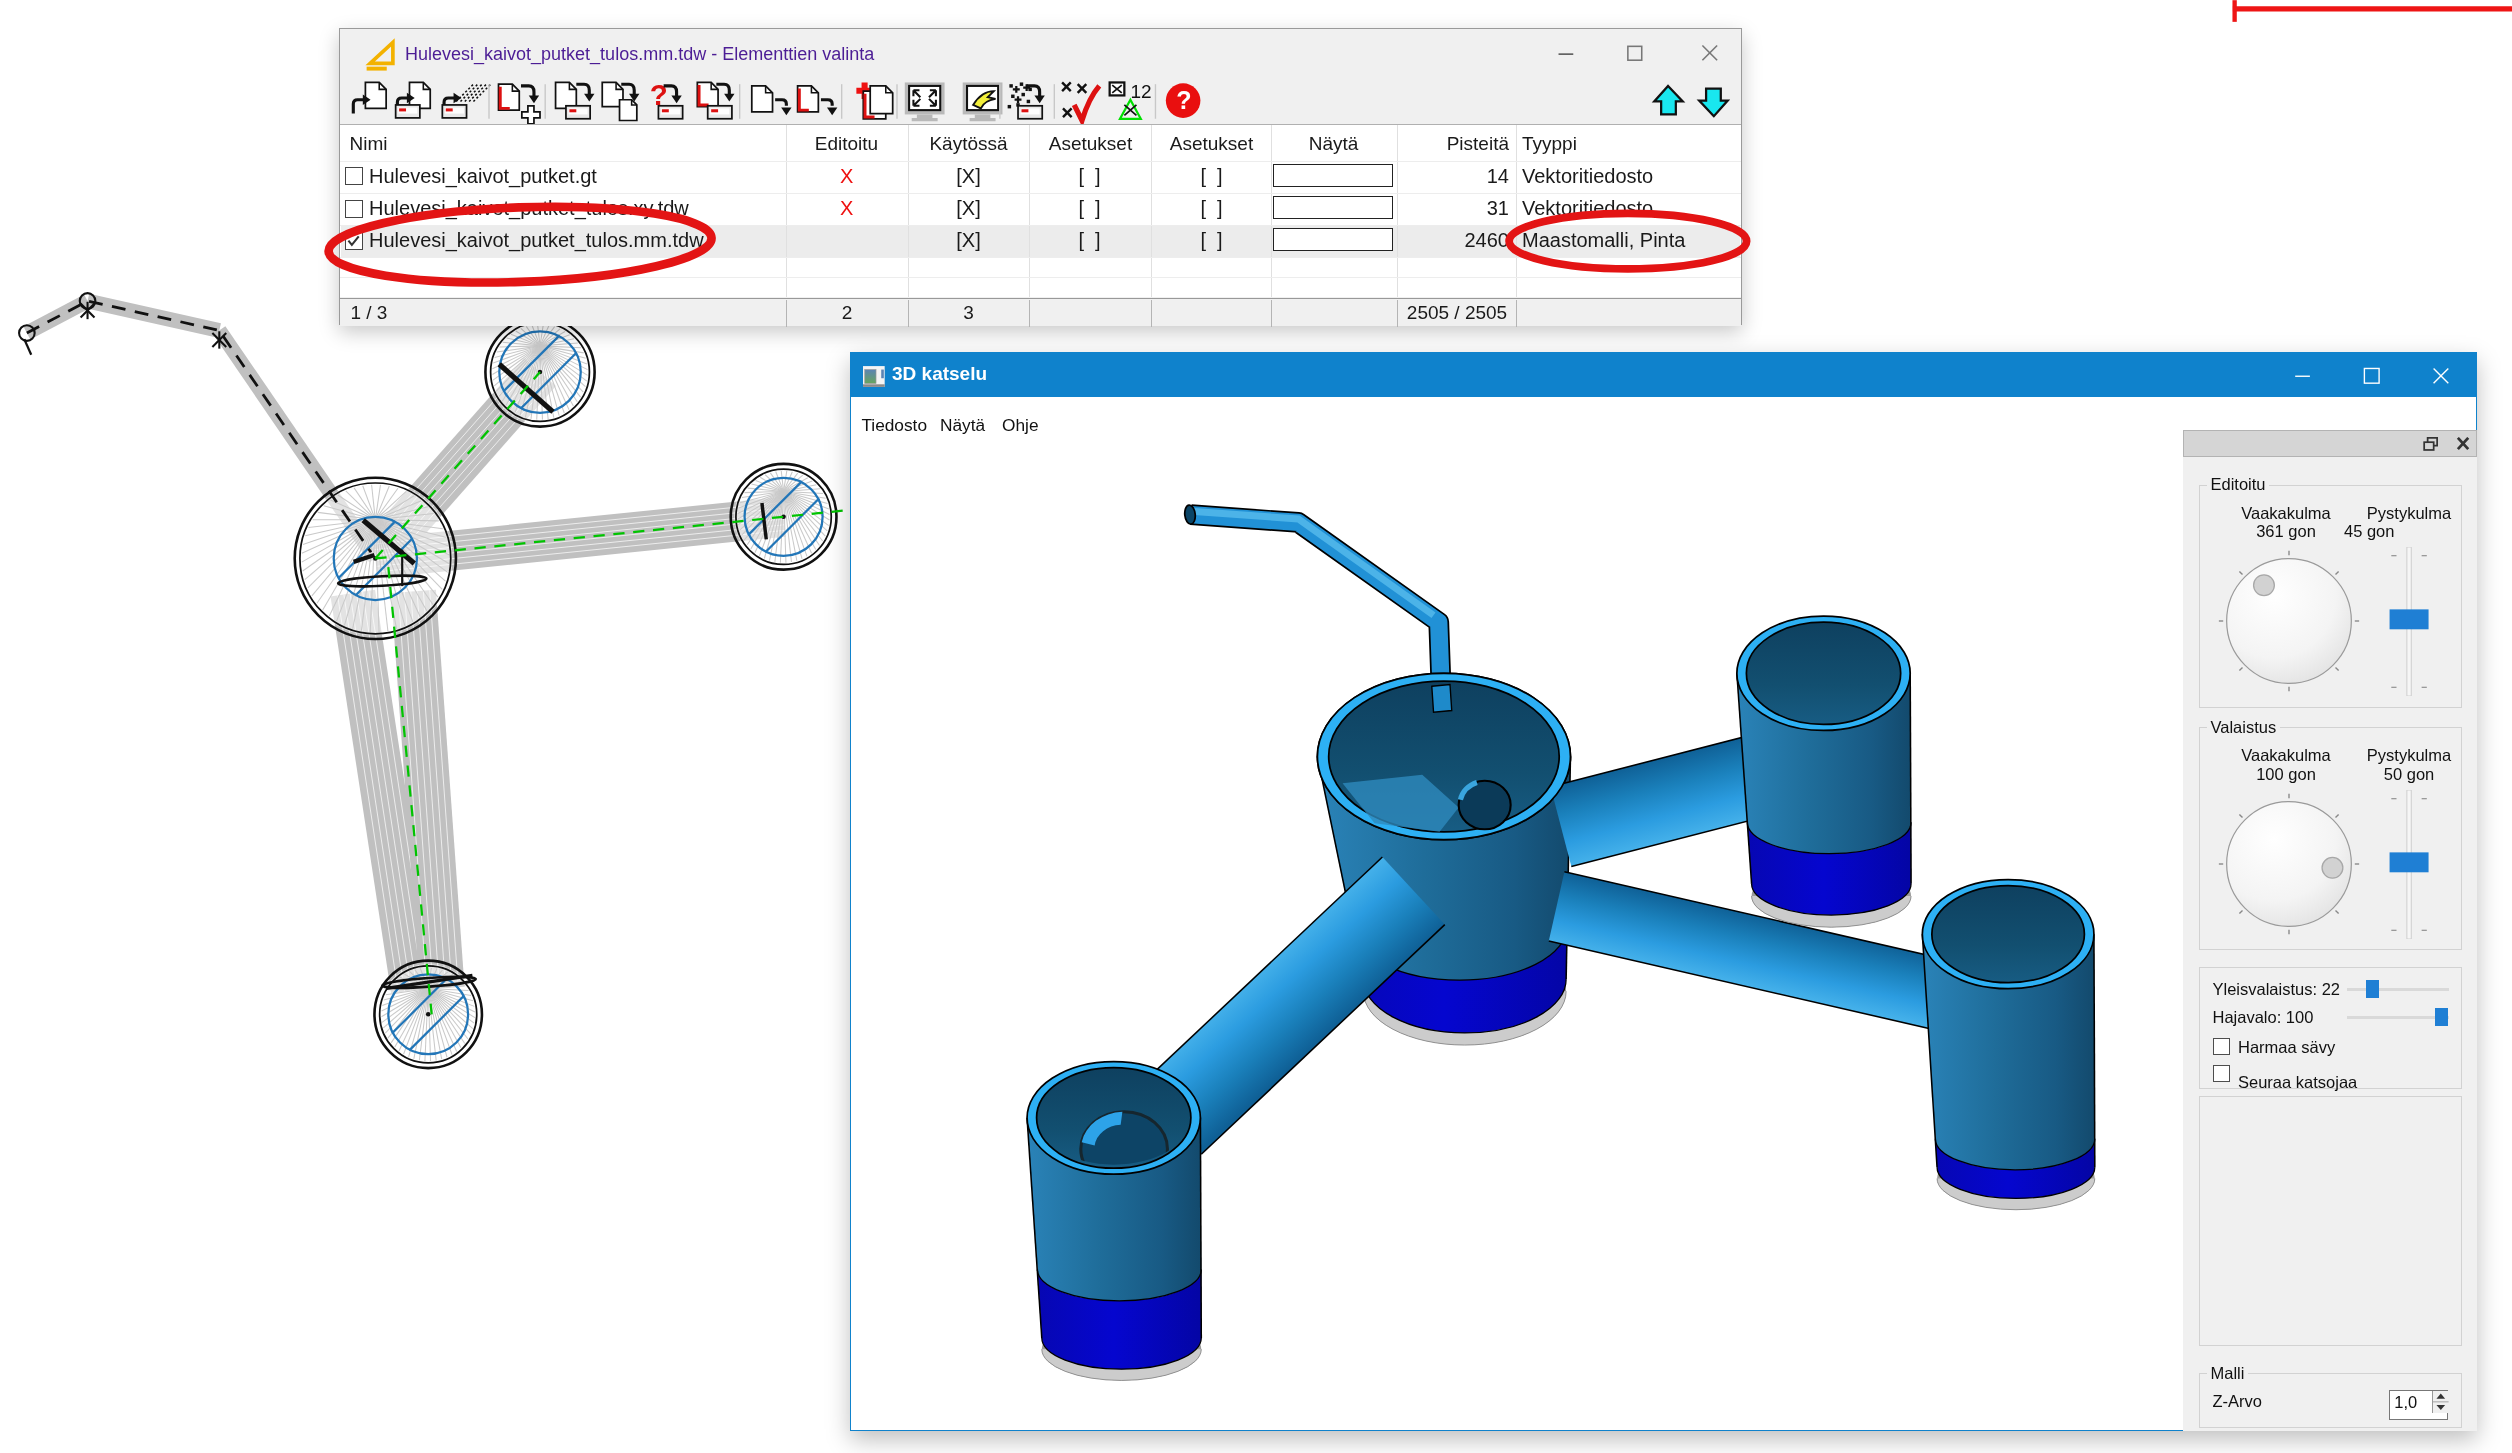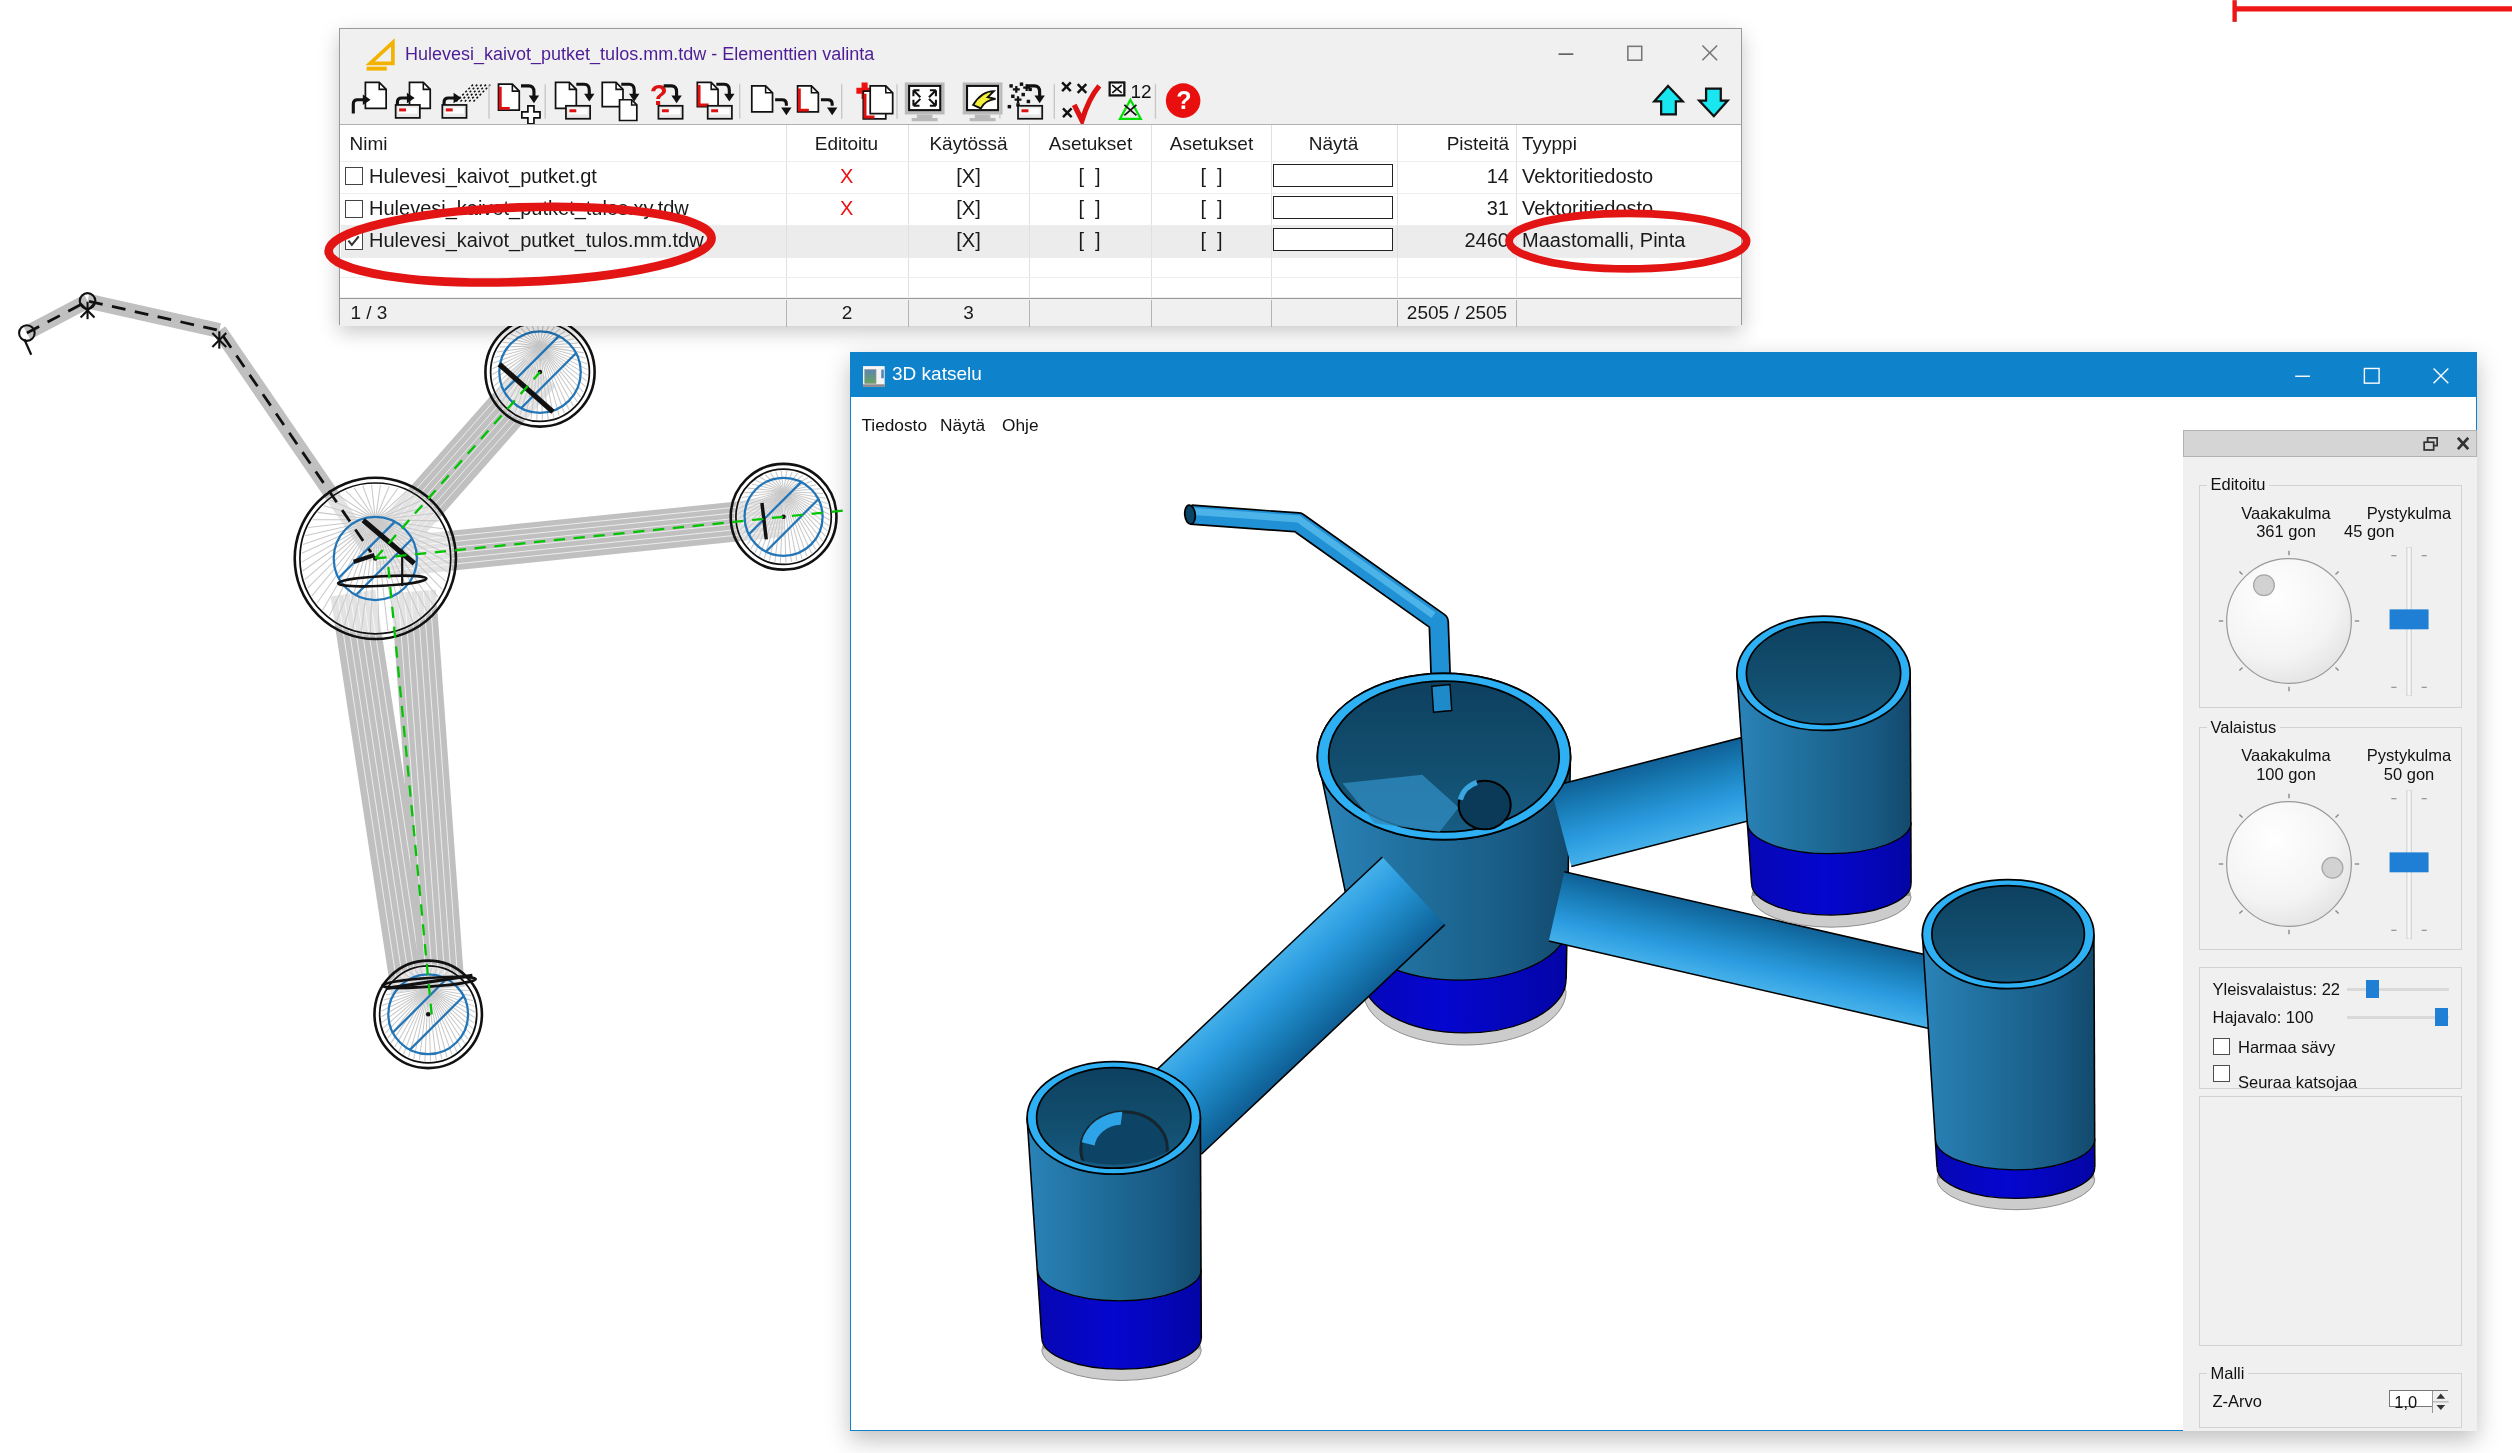--- a/index.html
+++ b/index.html
@@ -17,21 +17,21 @@
   .redx  { color:#ee1111; }
   .cbox  { width:18px; height:18px; background:#fff; border:1.3px solid #444; }
   .vbox  { left:933px; width:120px; height:23.4px; background:#fff; border:1.3px solid #222; }
   #stat { left:0; top:269px; width:1401px; height:28px; background:#f0f0f0;
           border-top:0.9px solid #999; }
   .statsep { width:0.9px; top:0.9px; height:27px; background:#b4b4b4; }
   .stattx { font-size:19px; color:#1a1a1a; top:2.6px; }
   #w3d { left:850px; top:352px; width:1627px; height:1079px; background:#ffffff;
          border:0.9px solid #0f82cc; box-shadow:0 8.7px 22.5px rgba(0,0,0,0.25); }
   #w3d .tbar { left:0; top:0; width:100%; height:44px; background:#0f82cc; }
-  #w3d .wtitle { left:41px; top:10.4px; font-size:19px; color:#ffffff; }
+  #w3d .wtitle { left:41px; top:10.4px; font-size:19px; color:#ffffff;font-weight:bold; }
   .menu { font-size:17.3px; color:#111; top:62px; }
   #panel { left:1332px; top:77px; width:294px; height:1001px; background:#f0f0f0; }
   #phead { left:0; top:0; width:294px; height:27px; background:#d5d5d5;
            border:0.9px solid #b3b3b3; }
   .gbox { border:0.9px solid #d2d2d2; background:#f0f0f0; }
   .glabel { font-size:16.5px; color:#111; background:#f0f0f0; padding:0 3.5px; }
   .ptx { font-size:16.5px; color:#111; white-space:nowrap; }
   .htrack { height:2.6px; background:#d9d9d9; }
   .hhandle { width:13px; height:18px; background:#1f7fd4; }
   .pcheck { width:17.3px; height:17.3px; background:#fff; border:1.7px solid #4d4d4d; }
@@ -827,21 +827,21 @@
 <div class="abs htrack" style="left:164px;top:586px;width:102px;"></div>
 <div class="abs hhandle" style="left:252px;top:578px;"></div>
 <div class="pcheck abs" style="left:29.5px;top:608px;"></div>
 <div class="ptx abs" style="left:55px;top:608px;">Harmaa sävy</div>
 <div class="pcheck abs" style="left:29.5px;top:635px;"></div>
 <div class="ptx abs" style="left:55px;top:643px;">Seuraa katsojaa</div>
 <div class="gbox abs" style="left:15.6px;top:666px;width:263px;height:250px;"></div>
 <div class="gbox abs" style="left:15.6px;top:943px;width:263px;height:55px;"></div>
 <div class="glabel abs" style="left:24px;top:934px;">Malli</div>
 <div class="ptx abs" style="left:29.5px;top:962px;">Z-Arvo</div>
-<div class="abs" style="left:206px;top:960px;width:59px;height:17px;background:#fff;border:0.9px solid #777;">
+<div class="abs" style="left:206px;top:960px;width:59px;height:30px;background:#fff;border:0.9px solid #777;">
       <div class="ptx abs" style="left:4.3px;top:1.7px;">1,0</div>
       <div class="abs" style="left:42px;top:0px;width:15.6px;height:21.7px;background:#f0f0f0;border-left:0.9px solid #999;">
         <svg width="15.6" height="21.7" viewBox="0 0 18 25">
           <path d="M9 3 L14 9 L4 9 Z" fill="#333"></path>
           <path d="M9 22 L14 16 L4 16 Z" fill="#333"></path>
           <line x1="0" y1="12.5" x2="18" y2="12.5" stroke="#999" stroke-width="1"></line>
         </svg>
       </div>
     </div>
   </div>

